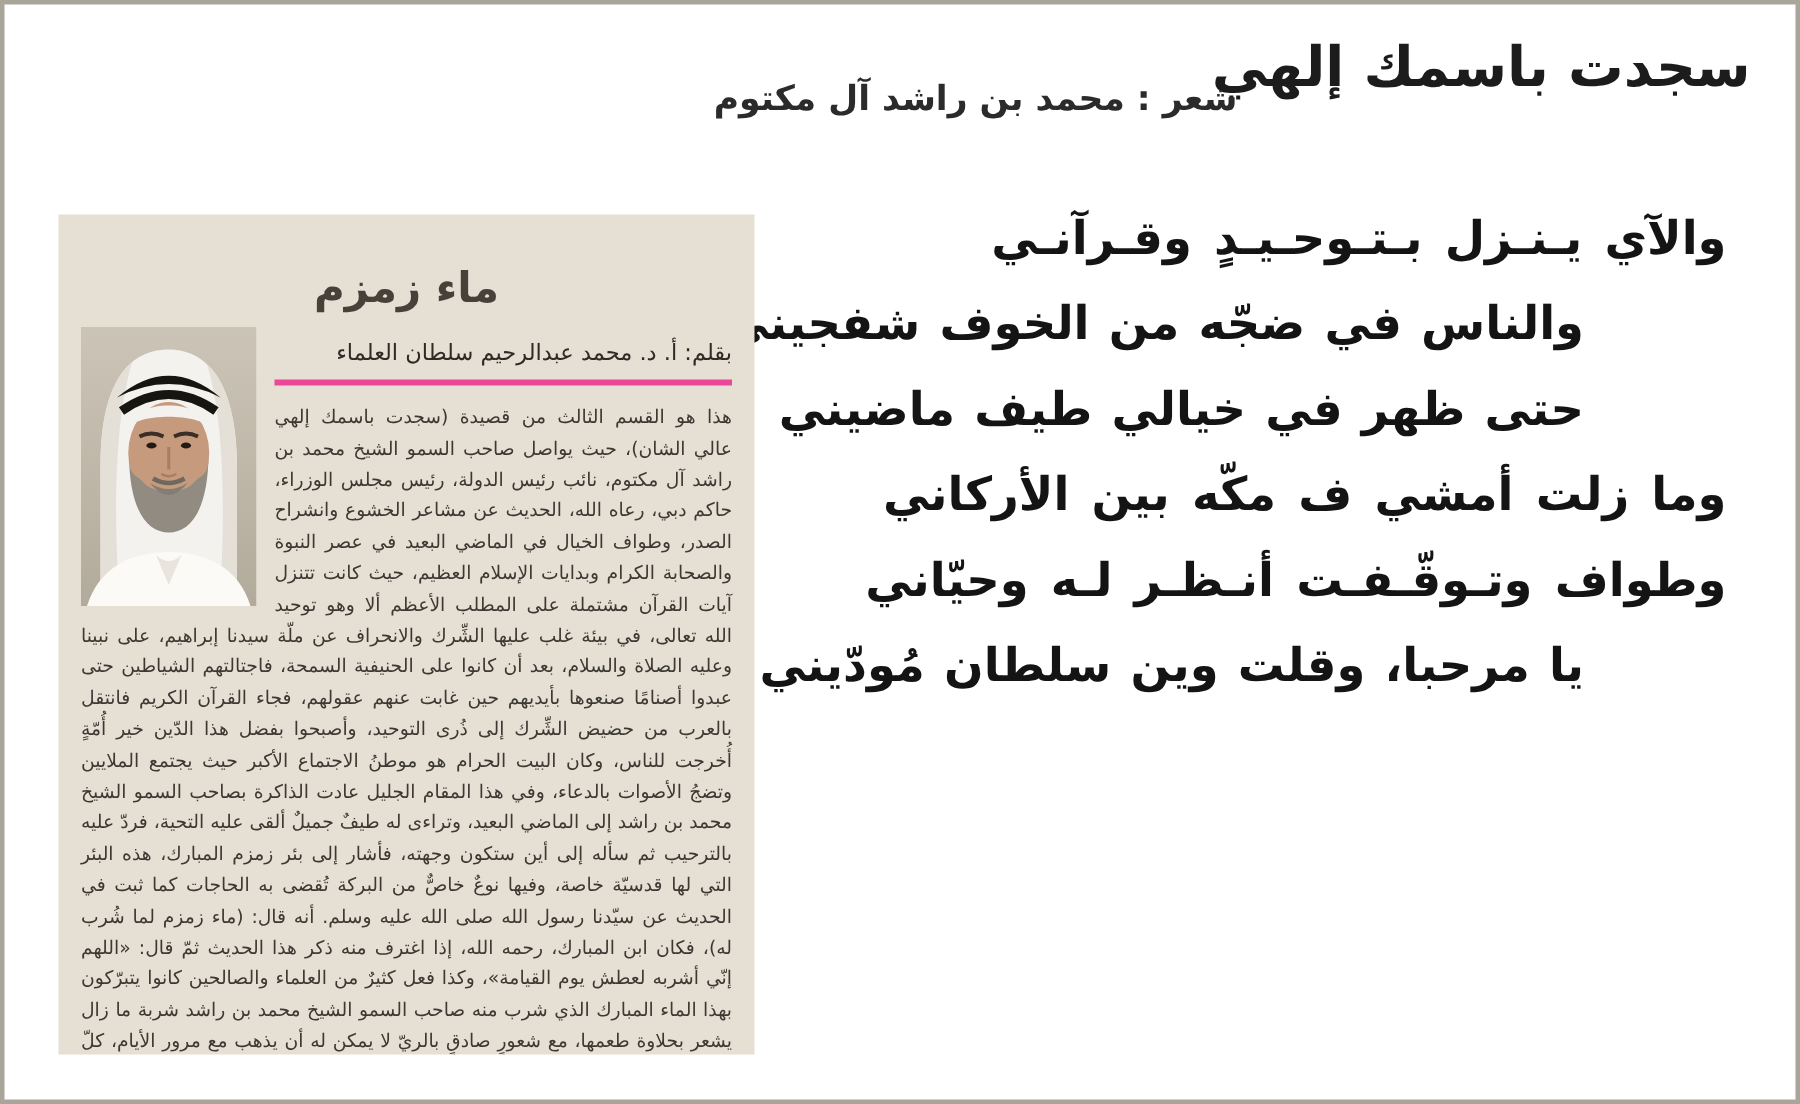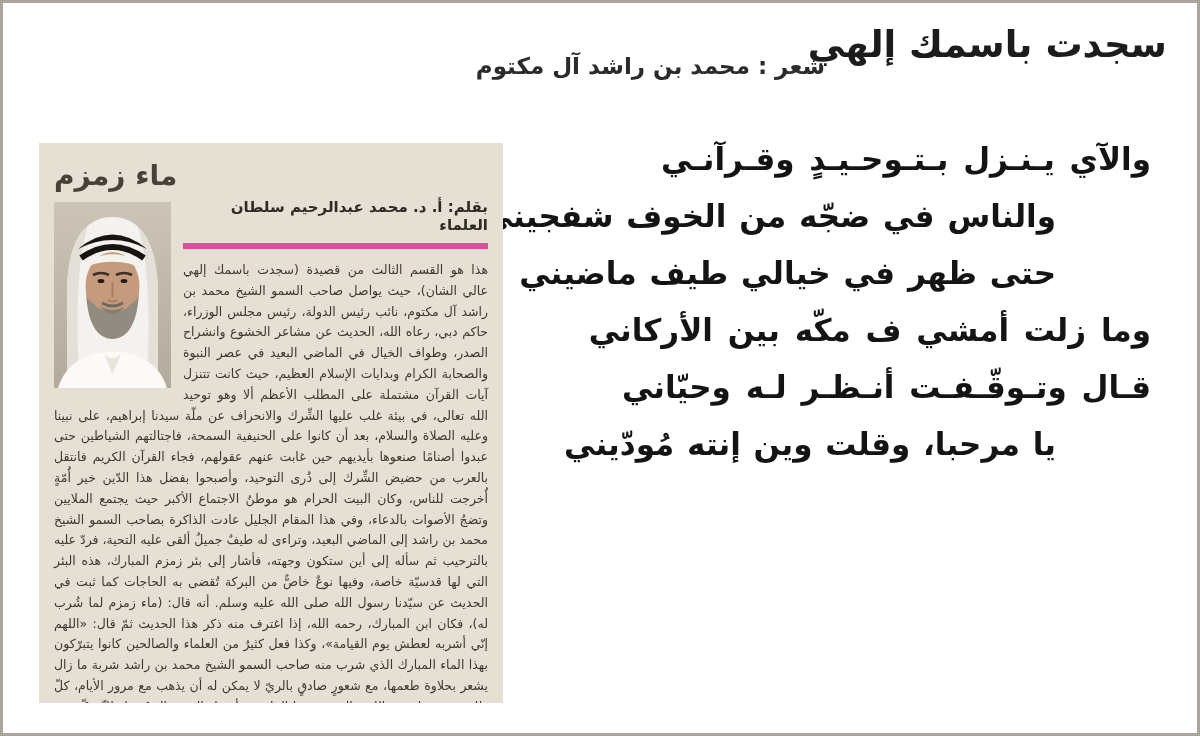--- a/index.html
+++ b/index.html
@@ -23,52 +23,52 @@
     font-size:31px;font-weight:bold;color:#141414;line-height:57px;
     text-align:right;white-space:nowrap;word-spacing:4px;
   }
   .poem-line.indent{padding-left:0;padding-right:95px;word-spacing:2px;}
   
   .box{
     position:absolute;top:140px;left:36px;width:464px;height:560px;
     box-sizing:border-box;background:#e5dfd4;padding:8px 15px;overflow:hidden;
   }
   .box-title{
-    margin:8px 0 0;font-size:28px;font-weight:bold;text-align:left;color:#46423a;
+    margin:24px 0 0;font-size:28px;font-weight:bold;text-align:center;color:#46423a;
   }
   .author-photo{
     float:left;width:117px;height:186px;margin:10px 12px 8px 0;
     margin-left:0;margin-right:12px; 
   }
   .author-photo svg{display:block;width:117px;height:186px;}
   .byline{
-    overflow:hidden;margin-top:0;padding:6px 0 9px;
-    font-size:15px;font-weight:bold;color:#2e2b26;text-align:right;
-    border-bottom:6px solid #ec4899;
+    overflow:hidden;margin-top:12px;padding:6px 0 9px;
+    font-size:15px;font-weight:normal;color:#2e2b26;text-align:right;
+    border-bottom:4px solid #ec4899;
   }
   .article-body{
     margin:11px 0 0;font-size:12.5px;line-height:20.8px;color:#3c3933;
     text-align:justify;
   }
 </style>
 </head>
 <body>
 
 <div class="page" style="border-color: rgb(169, 165, 155);">
 
   <h1 class="main-title">سجدت باسمك إلهي</h1>
   <div class="poet-credit">شعر : محمد بن راشد آل مكتوم</div>
 
   <main class="poem">
       <div class="poem-line">والآي يـنـزل بـتـوحـيـدٍ وقـرآنـي</div>
       <div class="poem-line indent">والناس في ضجّه من الخوف شفجيني</div>
       <div class="poem-line indent">حتى ظهر في خيالي طيف ماضيني</div>
       <div class="poem-line">وما زلت أمشي ف مكّه بين الأركاني</div>
-      <div class="poem-line">قـال وتـوقّـفـت أنـظـر لـه وحيّاني</div>
-      <div class="poem-line indent">يا مرحبا، وقلت وين إنته مُودّيني</div>
+      <div class="poem-line">وطواف وتـوقّـفـت أنـظـر لـه وحيّاني</div>
+      <div class="poem-line indent">يا مرحبا، وقلت وين سلطان مُودّيني</div>
     </main>
 
   <aside class="box" style="background: rgb(229, 223, 212);">
     <h2 class="box-title" style="color: rgb(70, 66, 58);">ماء زمزم</h2>
 
     <div class="author-photo">
       <svg viewBox="0 0 117 186" xmlns="http://www.w3.org/2000/svg">
         <defs>
           <linearGradient id="pbg" x1="0" y1="0" x2="0" y2="1">
             <stop offset="0" stop-color="#ccc5b7"></stop>

